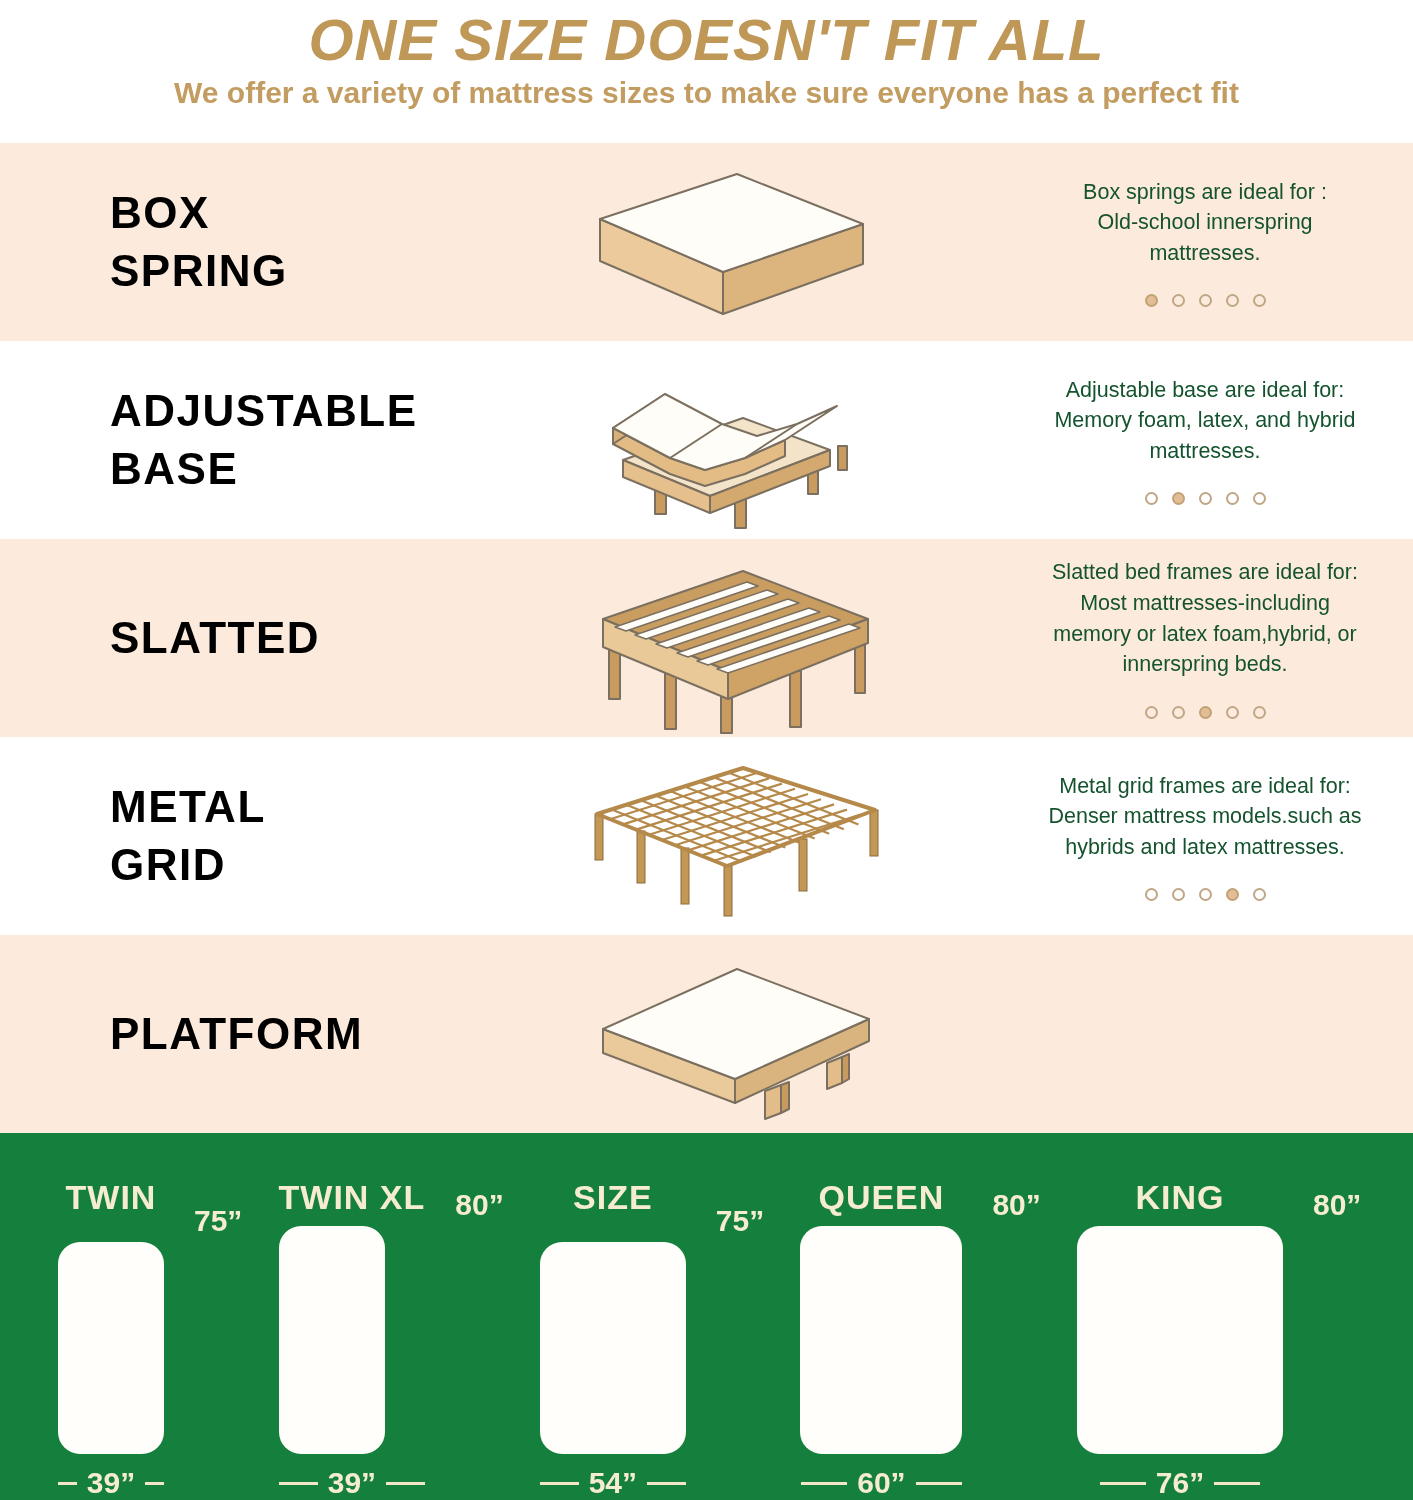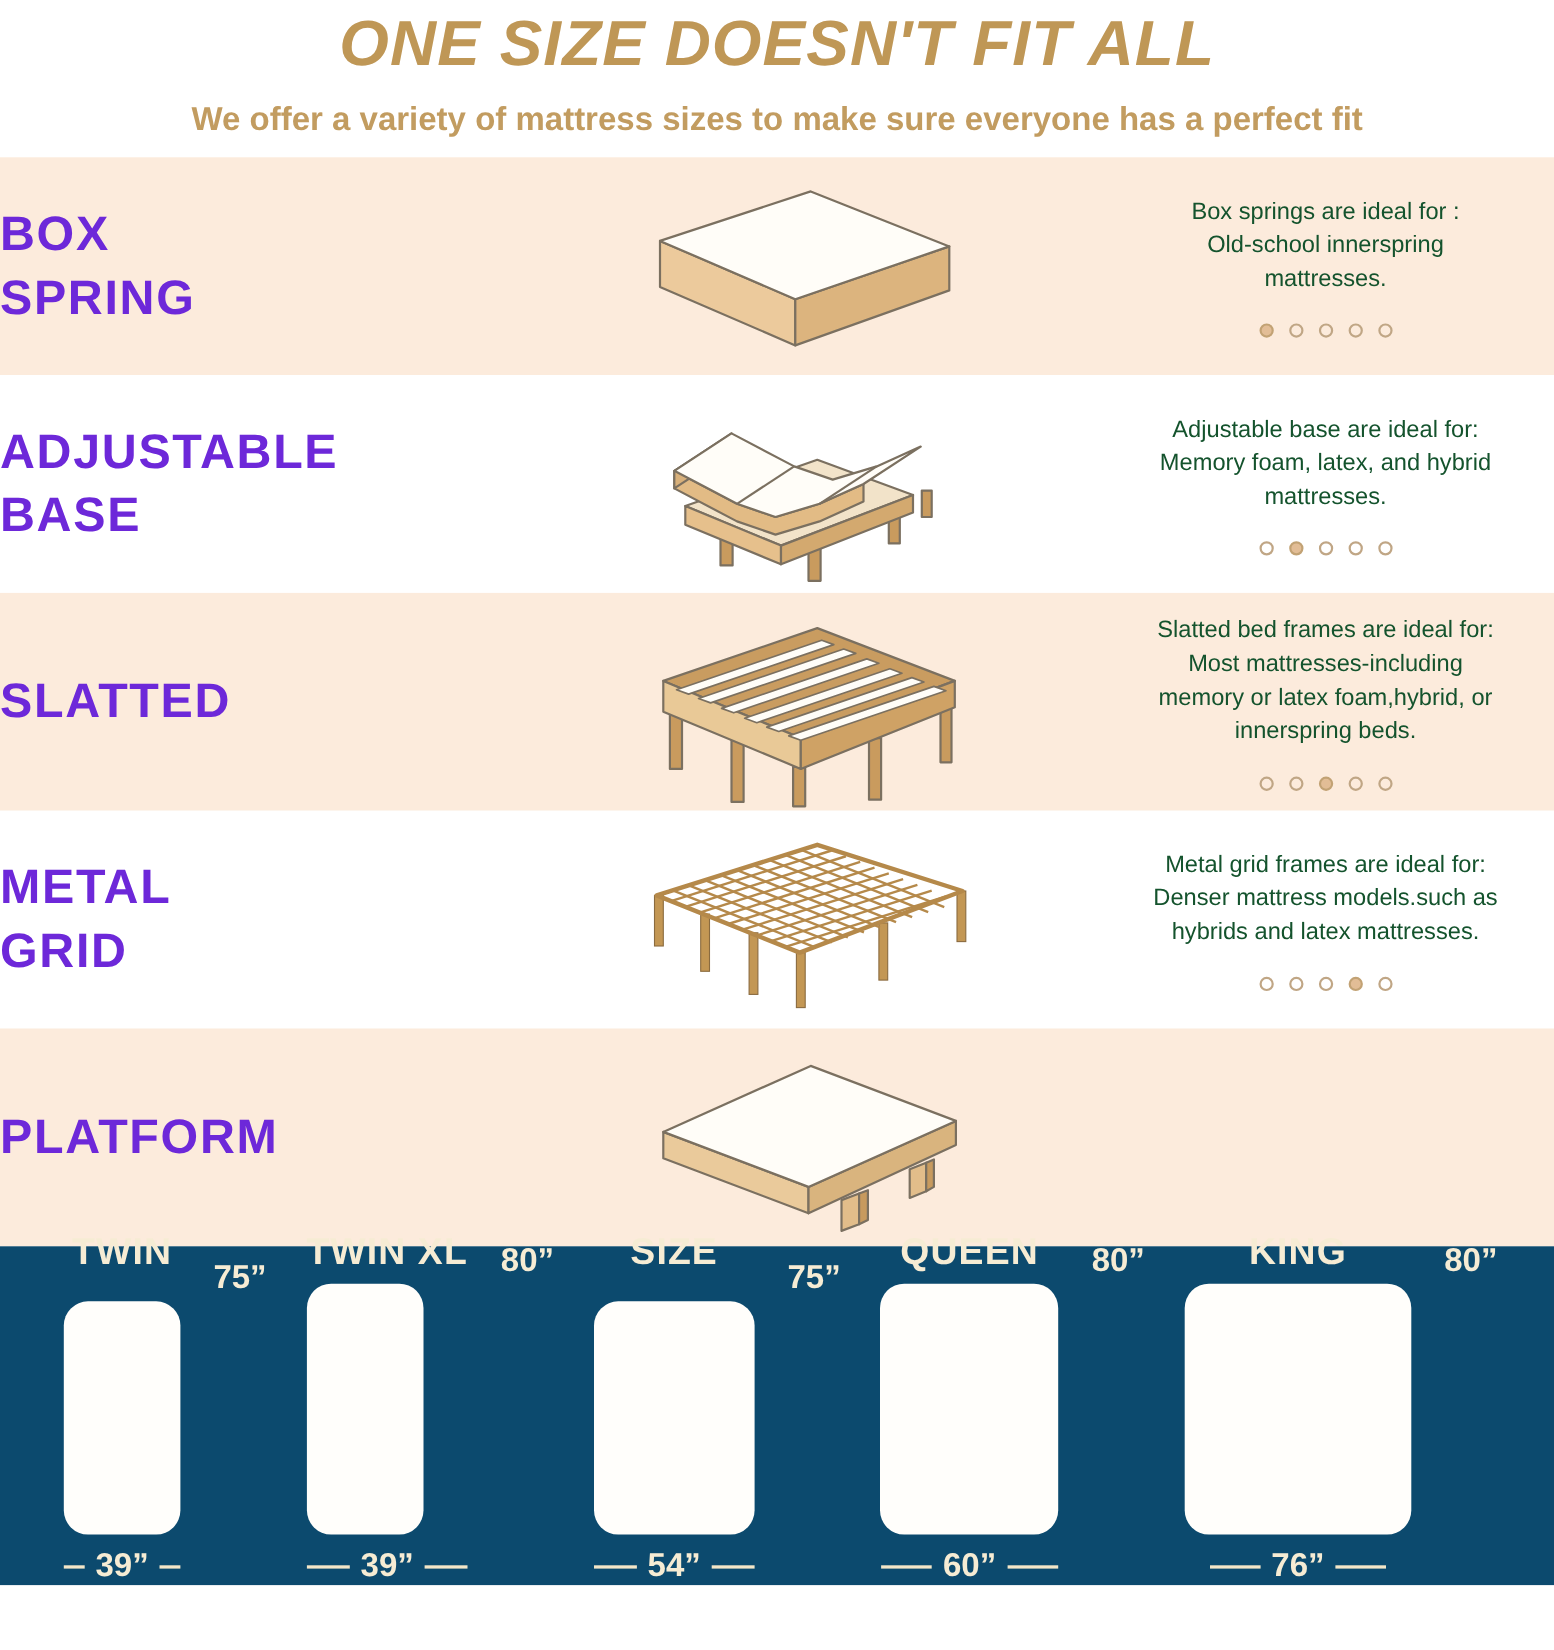--- a/index.html
+++ b/index.html
@@ -2,37 +2,37 @@
 <html><head>
 <meta charset="utf-8">
 <style>
   * { margin:0; padding:0; box-sizing:border-box; }
   html,body { width:1413px; height:1500px; background:#ffffff; overflow:hidden;
               font-family:"Liberation Sans", sans-serif; }
 
   
   .header { height:143px; text-align:center; padding-top:8px; }
   .title { font-size:58px; font-weight:bold; color:#bf9756; letter-spacing:1px; line-height:1.1;font-style:italic; }
-  .subtitle { font-size:30px; font-weight:bold; color:#c29c60; margin-top:20px; }
+  .subtitle { font-size:30px; font-weight:bold; color:#c29c60; margin-top:4px; }
 
   
   .row { height:198px; display:flex; align-items:center; background:#ffffff; }
   .row.alt { background:#fcebdc; }
-  .frame-label { width:580px; font-size:44px; font-weight:bold;
-                 color:#6d28d9; letter-spacing:1.5px; line-height:1.32; white-space:pre-line; }
+  .frame-label { width:580px; padding-left:110px; font-size:44px; font-weight:bold;
+                 color:#000000; letter-spacing:1.5px; line-height:1.32; white-space:pre-line; }
   .illus { width:310px; display:flex; justify-content:center; align-items:center; }
   .illus svg { display:block; }
   .desc-col { width:340px; margin-left:145px; text-align:center; }
   .desc { font-size:21.5px; line-height:1.42; color:#14532d; white-space:pre-line; }
   .dots { margin-top:26px; display:flex; justify-content:center; gap:14px; }
   .dot { width:13px; height:13px; border-radius:50%; border:2px solid #c0a685; background:transparent; }
   .dot.active { background:#e2bd96; border-color:#c2a274; }
 
   
-  .sizes { height:308px; background:#0c4a6e; display:flex; justify-content:space-between;
+  .sizes { height:367px; background:#15803d; display:flex; justify-content:space-between;
            padding:40px 58px 0 58px; }
   .size-body { display:flex; align-items:flex-end; }
   .m-col { display:flex; flex-direction:column; height:322px; }
   .size-name { font-size:34px; font-weight:bold; color:#f6ecd4; letter-spacing:1px;
                text-align:center; white-space:nowrap; height:40px; }
   .spacer { flex:1; }
   .mattress { background:#fffefb; border-radius:22px; }
   .hdim { display:flex; align-items:center; justify-content:center; margin-top:12px; height:34px; }
   .hline { height:3px; flex:1; max-width:46px; background:#f3e6c8; }
   .hlabel { font-size:30px; font-weight:bold; color:#f6ecd4; margin:0 10px; white-space:nowrap; }

